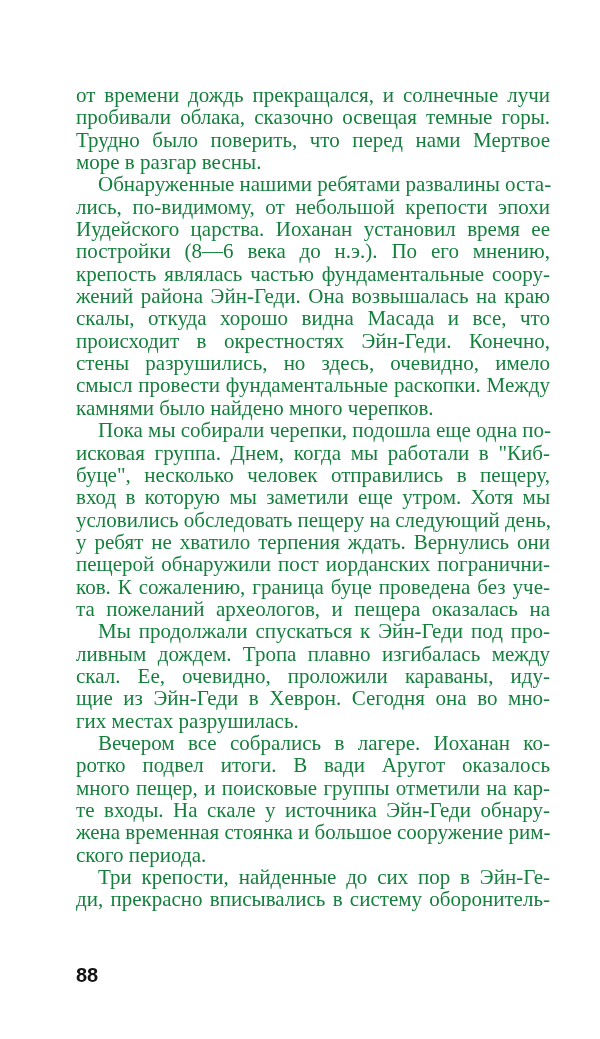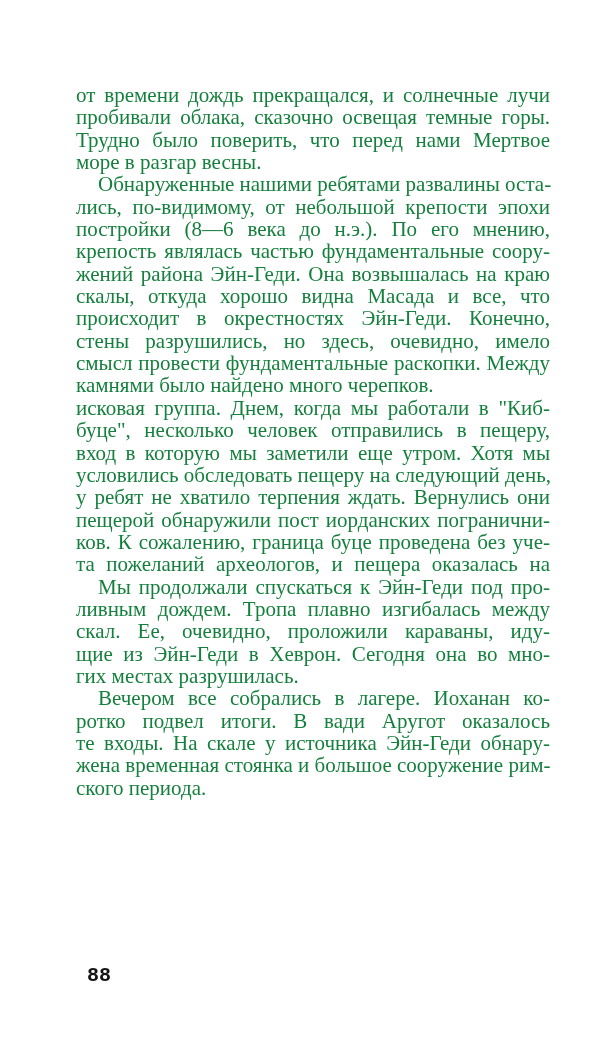--- a/index.html
+++ b/index.html
@@ -16,65 +16,72 @@
       display: block;
       white-space: nowrap;
       text-align: justify;
       text-align-last: justify;
       height: 22.35px;
       overflow: visible;
     }
     .line.last { text-align-last: left; }
     .line.indent { padding-left: 22px; }
     .pagenum {
-      position: absolute; left: 87px; top: 964px;
-      font-family: Liberation Mono, monospace;
+      position: absolute; left: 76px; top: 964px;
+      font-family: Liberation Sans, sans-serif;
       font-size: 20px; font-weight: bold; color: #141414;
     }
   </style>
 </head>
 <body>
 
 <div class="page" id="page-body">
     <div>
       <span class="line">от времени дождь прекращался, и солнечные лучи</span>
       <span class="line">пробивали облака, сказочно освещая темные горы.</span>
       <span class="line">Трудно было поверить, что перед нами Мертвое</span>
       <span class="line last">море в разгар весны.</span>
     </div>
     <div>
       <span class="line indent">Обнаруженные нашими ребятами развалины оста-</span>
       <span class="line">лись, по-видимому, от небольшой крепости эпохи</span>
+      <span class="line">Иудейского царства. Иоханан установил время ее</span>
       <span class="line">постройки (8—6 века до н.э.). По его мнению,</span>
       <span class="line">крепость являлась частью фундаментальные соору-</span>
       <span class="line">жений района Эйн-Геди. Она возвышалась на краю</span>
       <span class="line">скалы, откуда хорошо видна Масада и все, что</span>
       <span class="line">происходит в окрестностях Эйн-Геди. Конечно,</span>
       <span class="line">стены разрушились, но здесь, очевидно, имело</span>
       <span class="line">смысл провести фундаментальные раскопки. Между</span>
       <span class="line last">камнями было найдено много черепков.</span>
     </div>
     <div>
+      <span class="line indent">Пока мы собирали черепки, подошла еще одна по-</span>
       <span class="line">исковая группа. Днем, когда мы работали в "Киб-</span>
       <span class="line">буце", несколько человек отправились в пещеру,</span>
       <span class="line">вход в которую мы заметили еще утром. Хотя мы</span>
       <span class="line">условились обследовать пещеру на следующий день,</span>
       <span class="line">у ребят не хватило терпения ждать. Вернулись они</span>
       <span class="line">пещерой обнаружили пост иорданских погранични-</span>
       <span class="line">ков. К сожалению, граница буце проведена без уче-</span>
       <span class="line">та пожеланий археологов, и пещера оказалась на</span>
     </div>
     <div>
       <span class="line indent">Мы продолжали спускаться к Эйн-Геди под про-</span>
       <span class="line">ливным дождем. Тропа плавно изгибалась между</span>
       <span class="line">скал. Ее, очевидно, проложили караваны, иду-</span>
       <span class="line">щие из Эйн-Геди в Хеврон. Сегодня она во мно-</span>
       <span class="line last">гих местах разрушилась.</span>
     </div>
     <div>
       <span class="line indent">Вечером все собрались в лагере. Иоханан ко-</span>
       <span class="line">ротко подвел итоги. В вади Аругот оказалось</span>
+      <span class="line">много пещер, и поисковые группы отметили на кар-</span>
       <span class="line">те входы. На скале у источника Эйн-Геди обнару-</span>
       <span class="line">жена временная стоянка и большое сооружение рим-</span>
       <span class="line last">ского периода.</span>
+    </div>
+    <div>
+      <span class="line indent">Три крепости, найденные до сих пор в Эйн-Ге-</span>
+      <span class="line">ди, прекрасно вписывались в систему оборонитель-</span>
     </div>
   </div>
 <div class="pagenum">88</div>
 
 </body></html>

